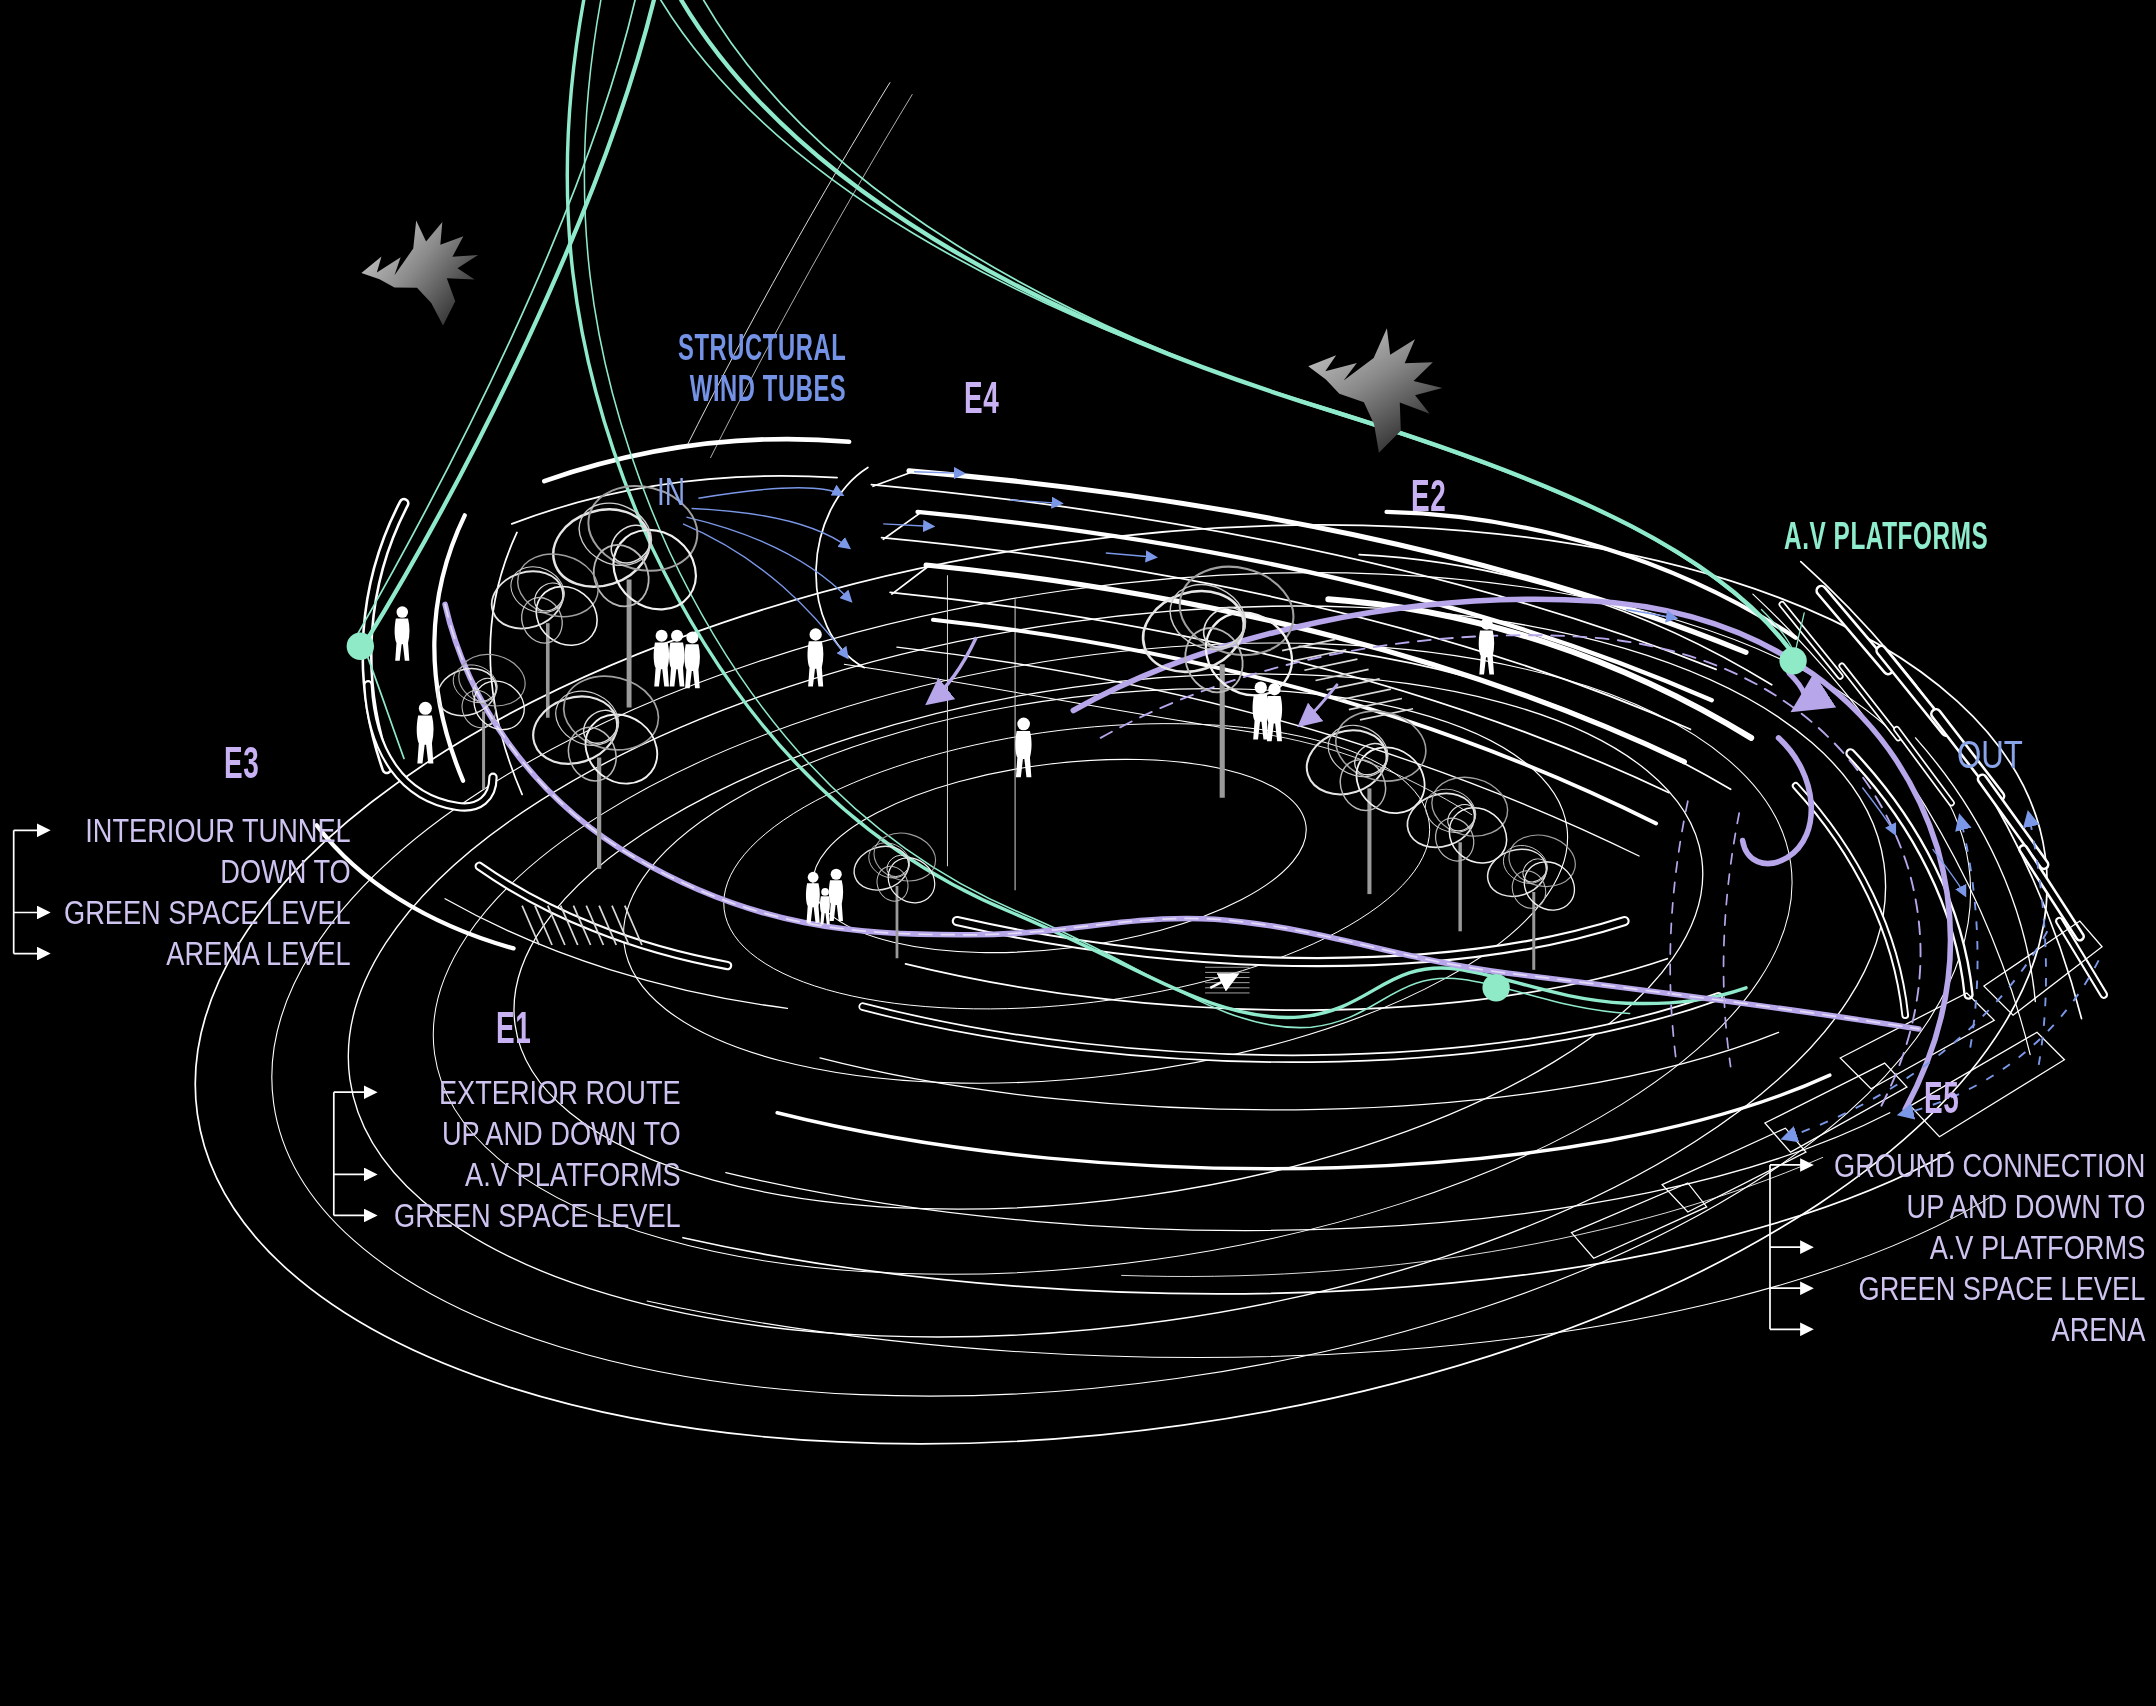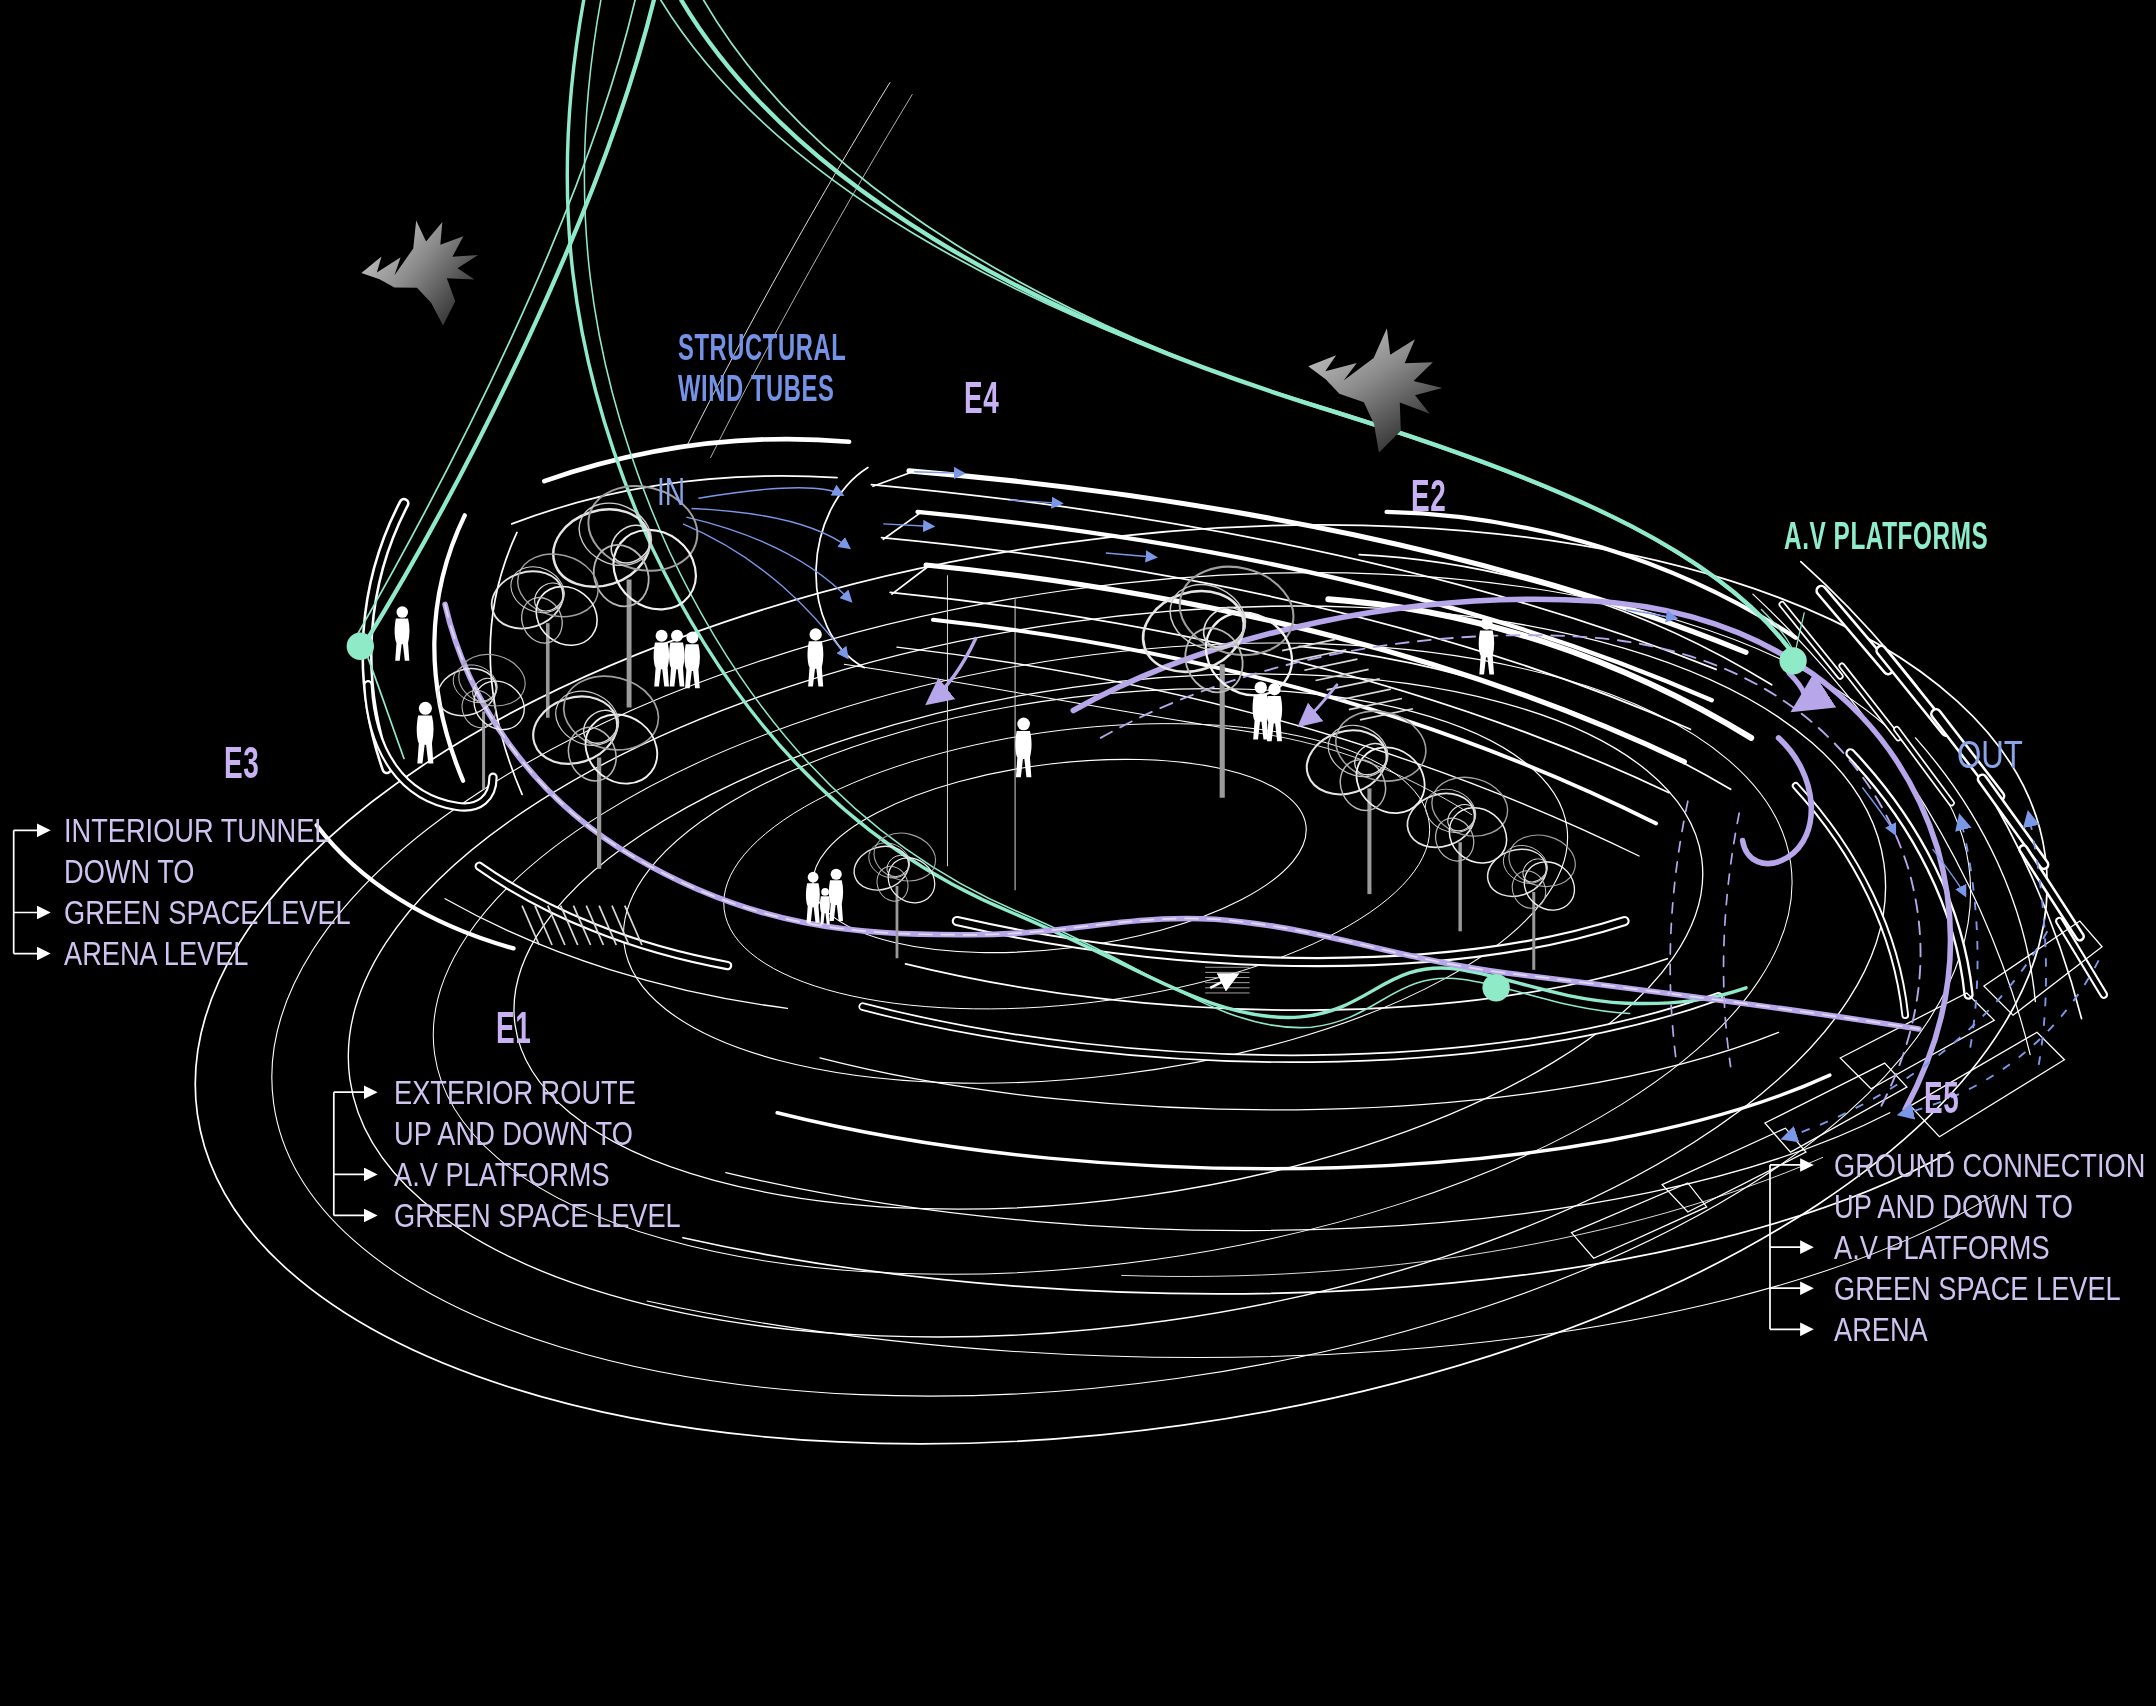--- a/index.html
+++ b/index.html
@@ -1,17 +1,17 @@
 <!DOCTYPE html>
 <html style="font-size:13.7px"><head>
 <meta charset="utf-8">
 <style>
   html,body{margin:0;padding:0;background:#000;}
   #stage{position:relative;width:2156px;height:1706px;background:#000;overflow:hidden;
-         font-family:"Liberation Sans",sans-serif;}
+         font-family:"Liberation Sans",sans-serif;text-align:right;}
   #art{position:absolute;left:0;top:0;}
   .lbl{position:absolute;transform-origin:0 0;white-space:nowrap;line-height:1;}
   .heavy{font-weight:800;}
   .blue{color:#7493E6;}
   .lav{color:#C9B2F4;}
   .mint{color:#8FECCD;}
   .peri{color:#8AA4EA;}
   .listtxt{color:#CFC3F0;}
   .elabel{font-size:45px;transform:scaleX(0.62);letter-spacing:0.9px;}
   .swt{font-size:36px;transform:scaleX(0.66);letter-spacing:0.9px;line-height:41px;}

